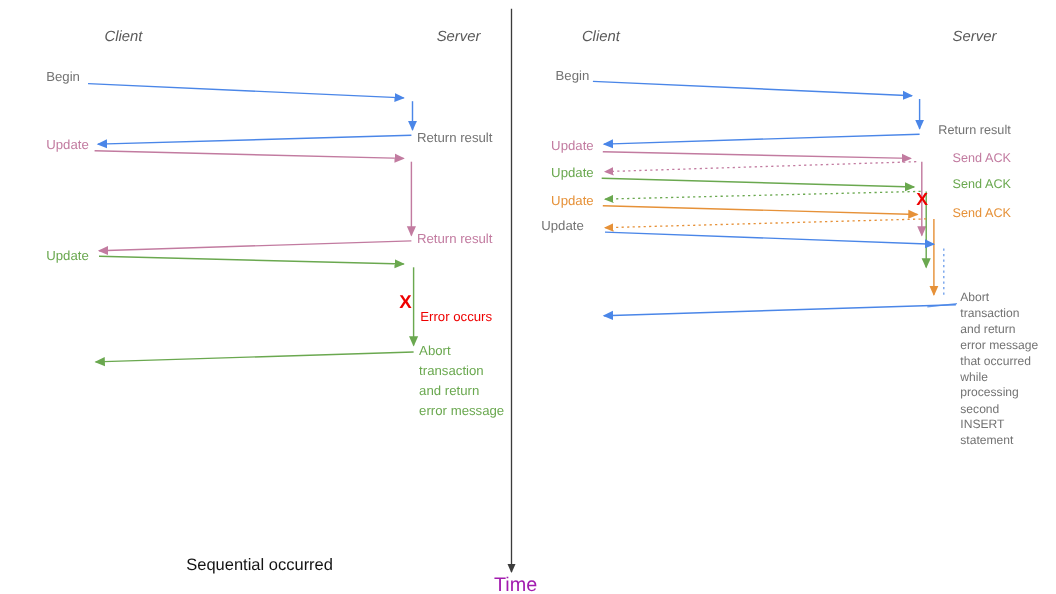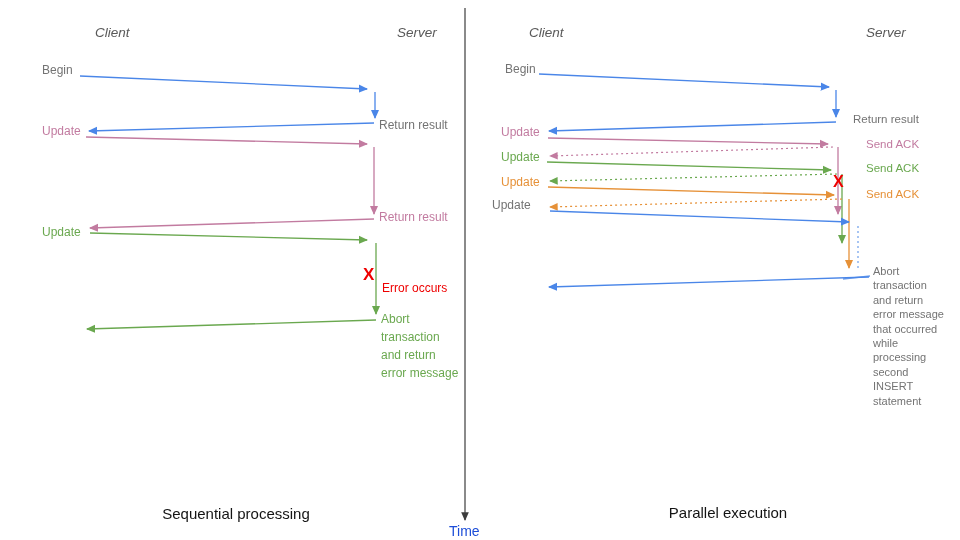--- a/index.html
+++ b/index.html
@@ -13,21 +13,21 @@
   .pink   { color:#c27ba0; }
   .green  { color:#6aa84f; }
   .orange { color:#e69138; }
   .red    { color:#ee0000; }
   .xmark  { font-weight:bold; font-size:17px; color:#ee0000; }
   .wrapblk { white-space:pre-line; }
   .abort-left  { line-height:18px; font-size:12px; }
   .abort-right { line-height:14.4px; font-size:11px; }
   .ack { font-size:11.5px; }
   .caption { font-size:15px; color:#141414; text-align:center; }
-  .timelbl { font-size:14px; color:#1d4ed8; }
+  .timelbl { font-size:18px; color:#a21caf; }
 </style>
 </head>
 <body>
 
 <div id="stage">
 
   <svg id="wires" viewBox="0 0 960 540" xmlns="http://www.w3.org/2000/svg">
     <defs>
       <marker id="ah-blue" viewBox="0 0 10 10" refX="8" refY="5" markerWidth="8" markerHeight="8" orient="auto">
           <path d="M0,1 L9,5 L0,9 z" fill="#4a86e8"></path>
@@ -92,21 +92,21 @@
   <div class="lbl green" style="left:42px;  top:226px;">Update</div>
 
   <div class="lbl xmark" style="left:363px; top:268px;">X</div>
   <div class="lbl red" style="left:382px; top:272px;margin-top:10px;">Error occurs</div>
 
   <div class="lbl green wrapblk abort-left" style="left:381px; top:310px;">Abort
 transaction
 and return
 error message</div>
 
-  <div class="lbl caption" style="left:130px; top:507px; width:212px;">Sequential processing</div>
+  <div class="lbl caption" style="left:130px; top:507px; width:212px;">Sequential occurred</div>
 
   <div class="lbl hdr" style="left:484px; top:26px;">Client</div>
   <div class="lbl hdr" style="left:821px; top:26px;">Server</div>
 
   <div class="lbl blue" style="left:505px; top:63px;">Begin</div>
   <div class="lbl blue ack" style="left:853px; top:113px;">Return result</div>
 
   <div class="lbl pink" style="left:501px; top:126px;">Update</div>
   <div class="lbl pink ack" style="left:866px; top:138px;">Send ACK</div>
 
@@ -124,17 +124,16 @@
 transaction
 and return
 error message
 that occurred
 while
 processing
 second
 INSERT
 statement</div>
 
-  <div class="lbl caption" style="left:620px; top:506px; width:216px;">Parallel execution</div>
 
   <div class="lbl timelbl" style="left:449px; top:525px;">Time</div>
 
 </div>
 
 </body></html>

